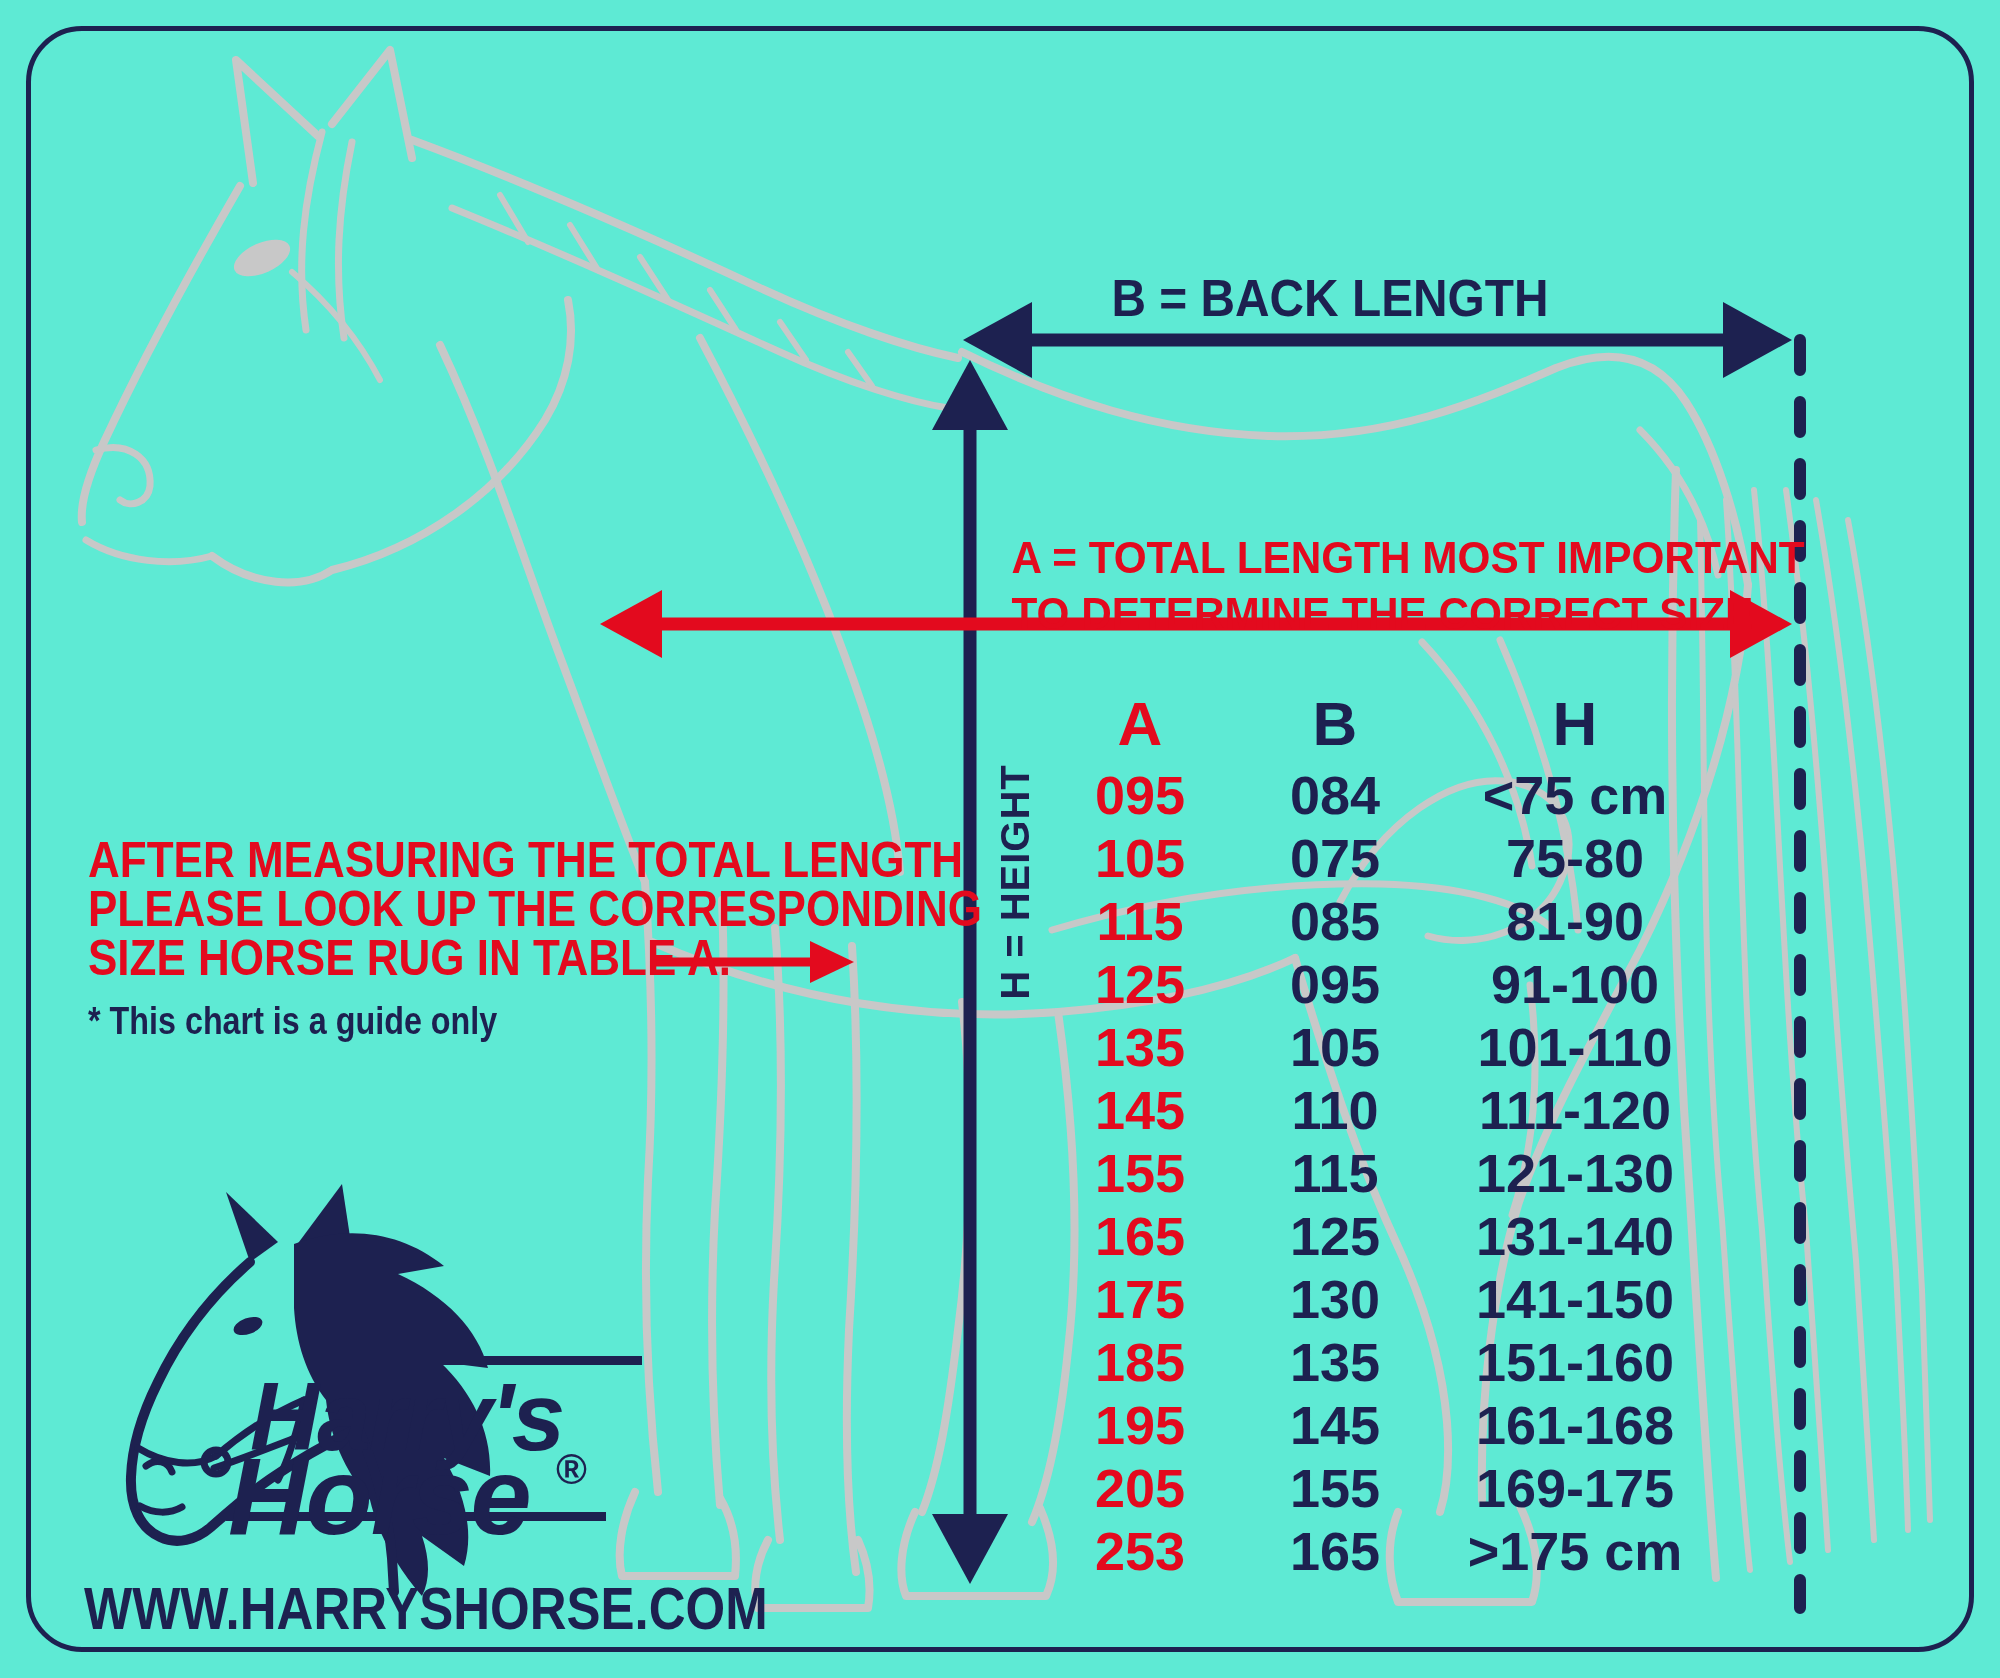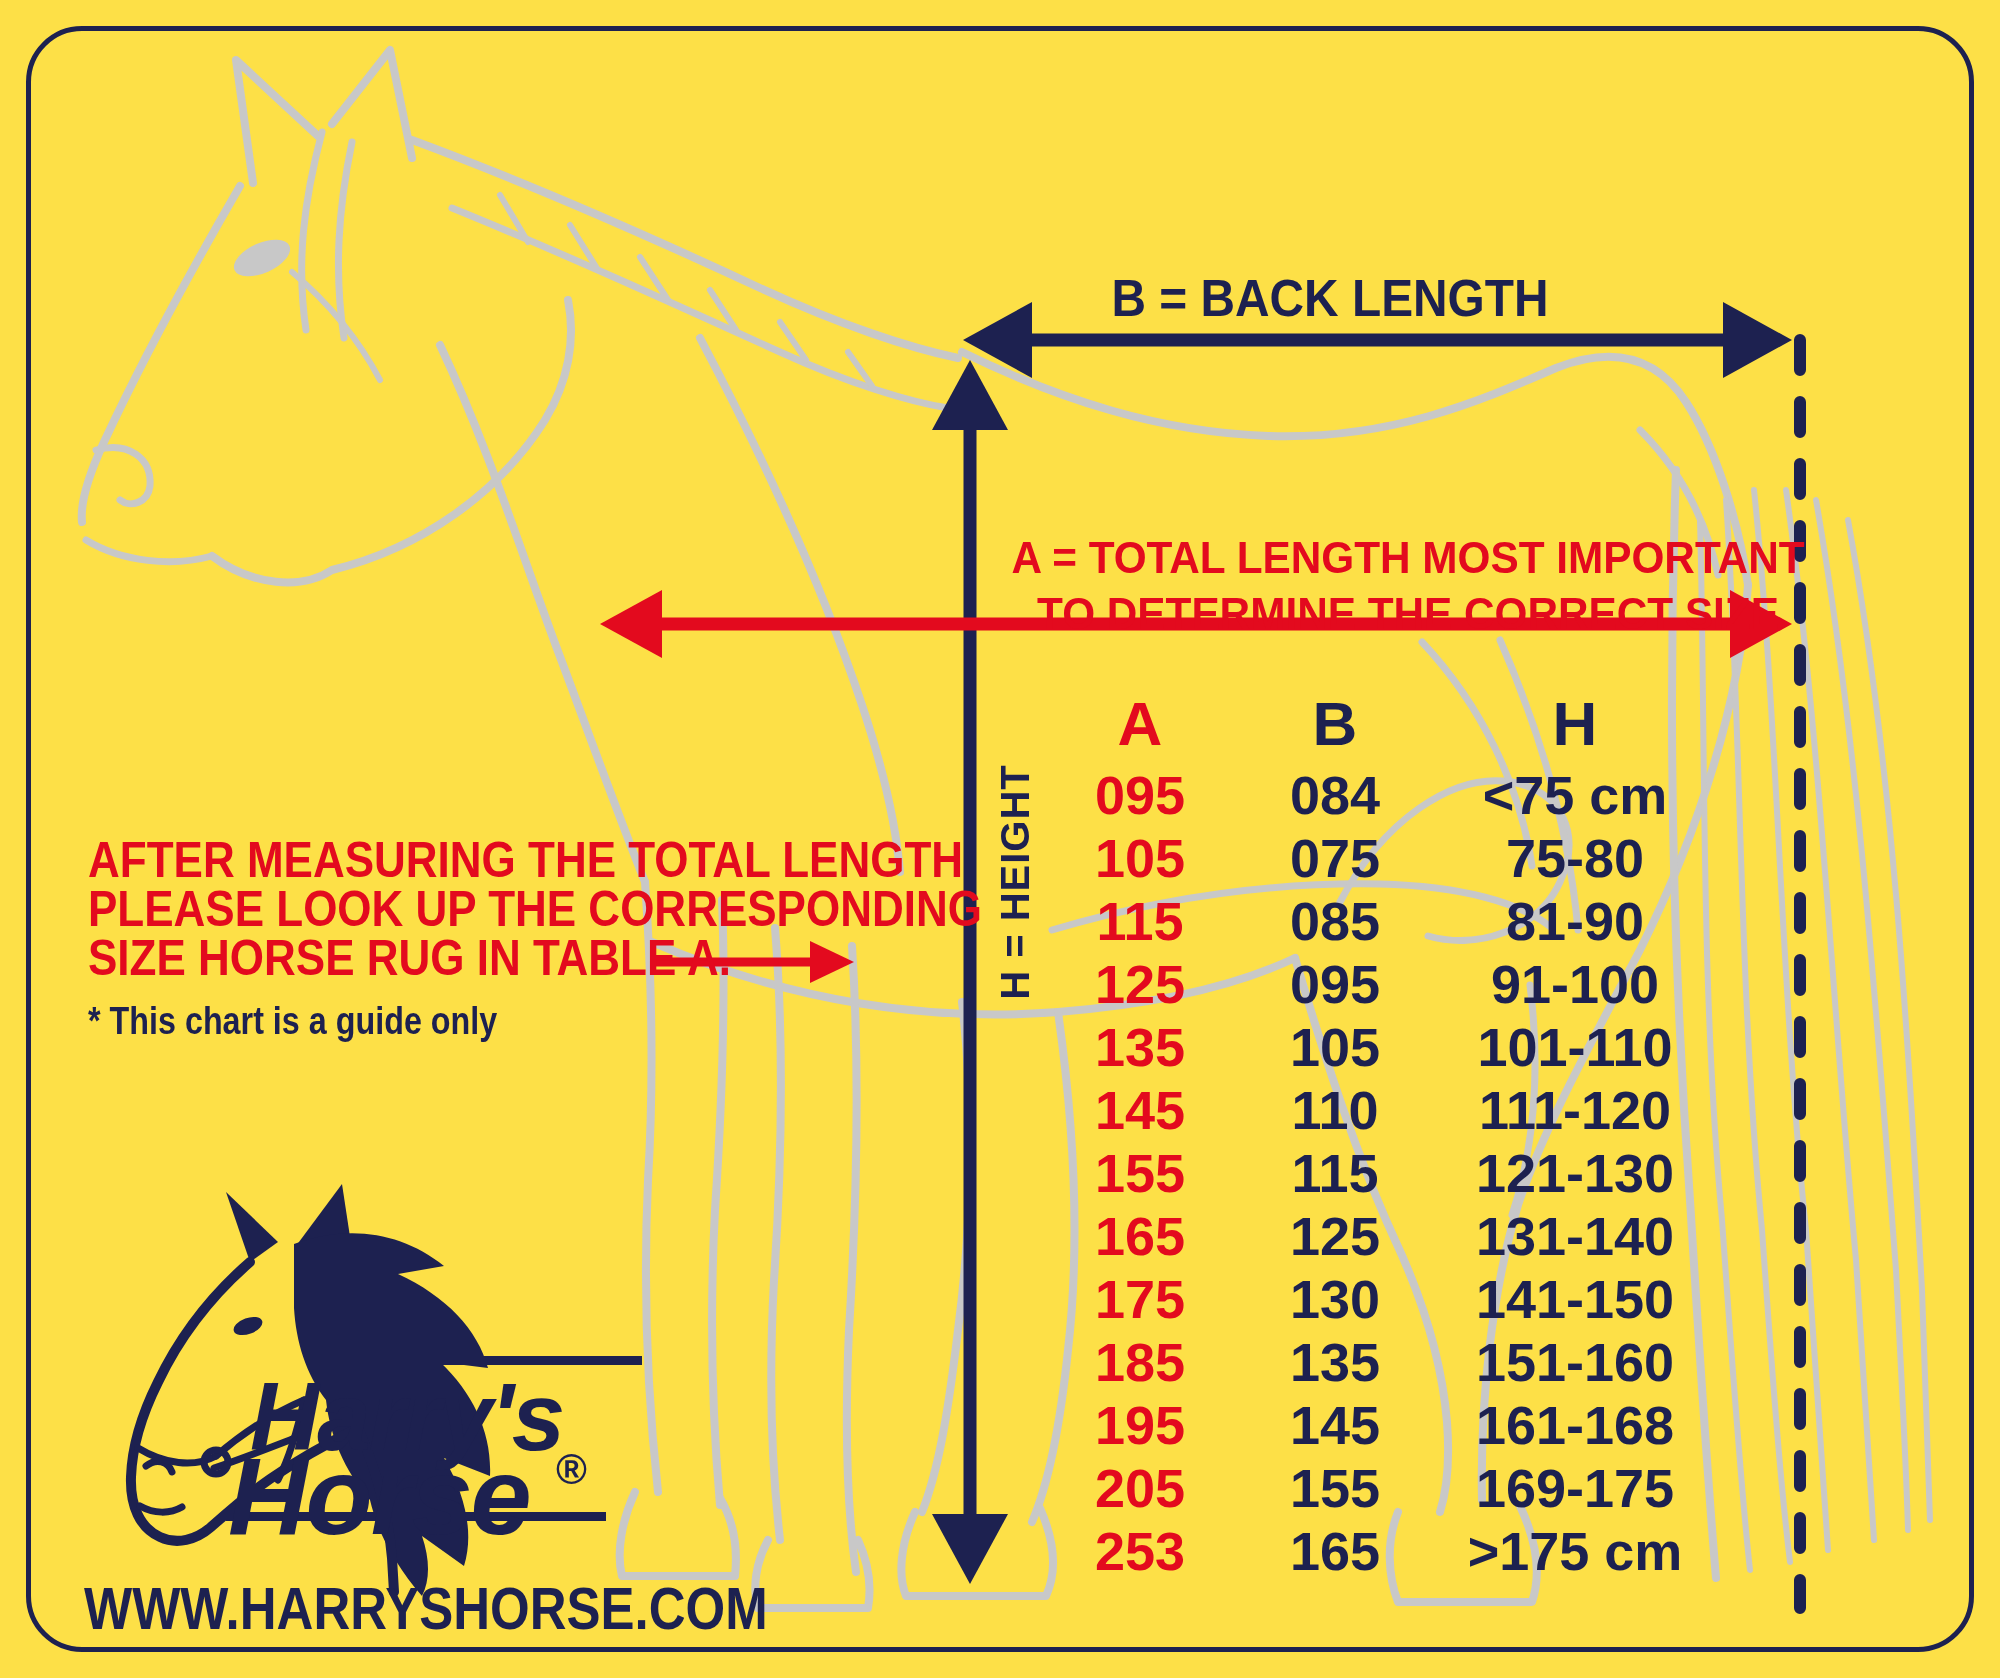--- a/index.html
+++ b/index.html
@@ -4,21 +4,21 @@
 <style>
   :root{
     --navy:#1d2150;
     --red:#e30a1e;
     --gray:#c8c8c8;
   }
   html,body{margin:0;padding:0;background:#fff;}
   .canvas{
     position:relative;
     width:2000px;height:1678px;
-    background:#fde047;
+    background:#5eead4;
     overflow:hidden;
     font-family:"Liberation Sans", sans-serif;
   }
   .card-border{
     position:absolute;
     left:26px;top:26px;
     width:1948px;height:1626px;
     box-sizing:border-box;
     border:5px solid var(--navy);
     border-radius:56px;
@@ -29,21 +29,20 @@
   .b-label{
     left:1330px;top:268px;
     transform:translateX(-50%);
     font-size:52px;font-weight:bold;color:var(--navy);
   }
   .b-label .sq{display:inline-block;transform:scaleX(.92);}
 
   .a-label{
     left:1408px;top:530px;
     transform:translateX(-50%);
-    text-align:center;
     font-size:45px;font-weight:bold;color:var(--red);
     line-height:56px;
   }
   .a-label span{display:block;transform:scaleX(.94);}
 
   .h-label{
     left:1015px;top:882px;
     transform:translate(-50%,-50%) rotate(-90deg);
     font-size:40px;font-weight:bold;color:var(--navy);
     letter-spacing:1px;

